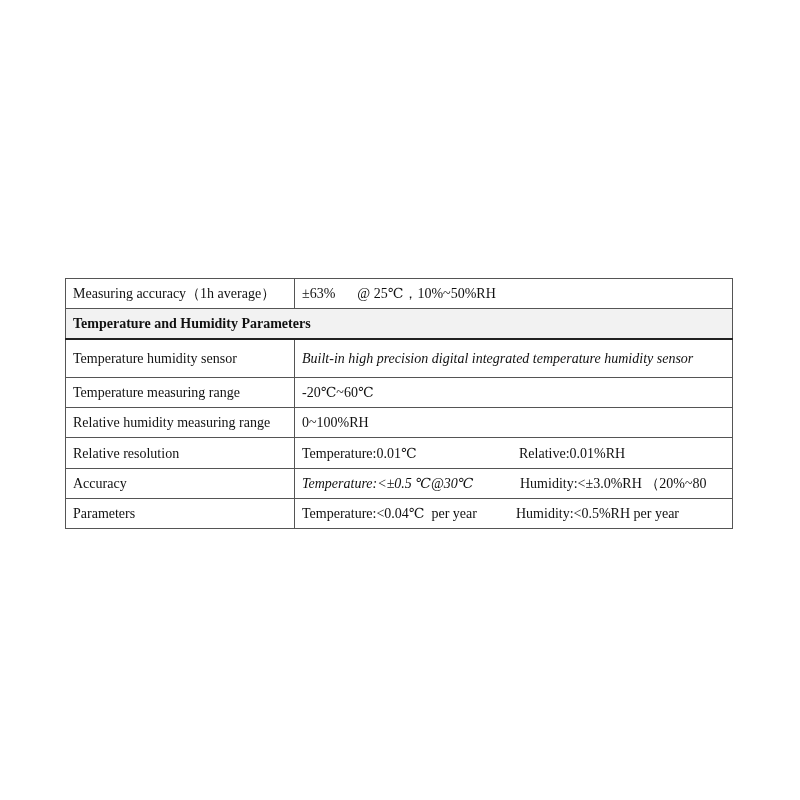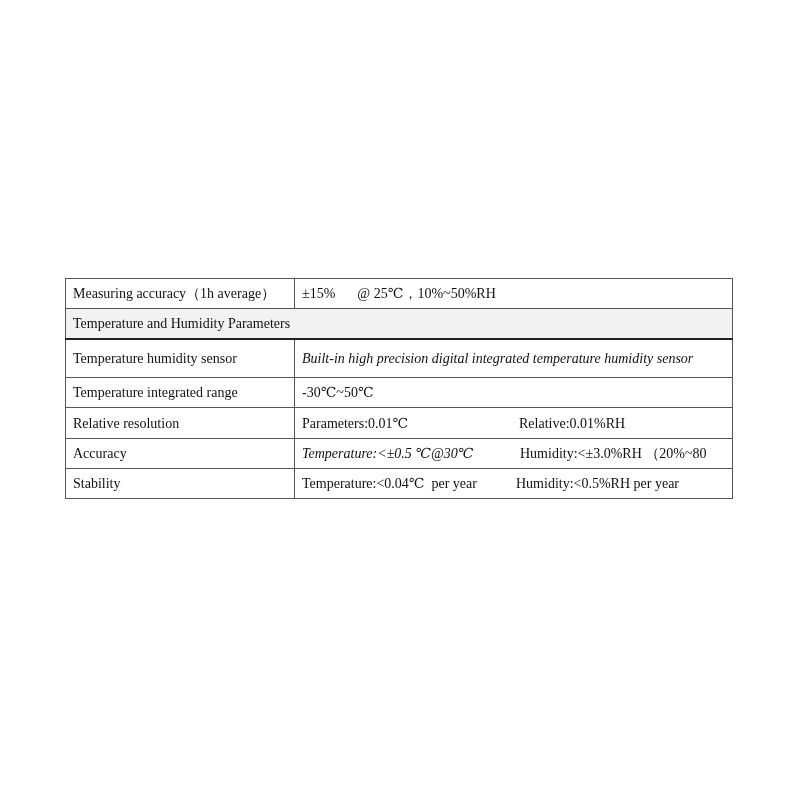--- a/index.html
+++ b/index.html
@@ -15,74 +15,78 @@
     padding: 0 7px;
     vertical-align: middle;
     white-space: nowrap; overflow: hidden;
   }
   .spec-table col.c1 { width: 229px; }
   .spec-table col.c2 { width: 438px; }
   .row-30 td { height: 29px; }
   .row-31 td { height: 30px; }
   .row-tall td { height: 37px; margin-top: 40px; }
   .spec-table td.wrap { white-space: normal; line-height: 15px; font-style: italic; }
-  .section-row td { background: #f2f2f2; font-weight: normal; height: 29px; border-bottom: 2px solid #222; }
+  .section-row td { background: #f2f2f2; font-weight: bold; height: 29px; border-bottom: 2px solid #222; }
   .pair { display: flex; }
   .pair .a { display: inline-block; }
   .v-display .a { width: 217px; }
   .v-accuracy .a { width: 218px; font-style: italic; }
   .v-stability .a { width: 214px; }
   .gap { display: inline-block; width: 22px; }
 </style>
 </head>
 <body>
 
 <table class="spec-table">
   <colgroup>
       <col class="c1">
       <col class="c2">
     </colgroup>
   <tbody>
       <tr class="row-30">
     <td>Measuring accuracy（1h average）</td>
     <td>
-      <span>±15%</span><span class="gap"></span><span>@ 25℃，10%~50%RH</span>
+      <span>±63%</span><span class="gap"></span><span>@ 25℃，10%~50%RH</span>
     </td>
   </tr>
   <tr class="section-row">
     <td colspan="2">Temperature and Humidity Parameters</td>
   </tr>
   <tr class="row-tall">
     <td>Temperature humidity sensor</td>
     <td class="wrap">Built-in high precision digital integrated temperature humidity sensor</td>
   </tr>
   <tr class="row-30">
-    <td>Temperature integrated range</td>
-    <td>-30℃~50℃</td>
+    <td>Temperature measuring range</td>
+    <td>-20℃~60℃</td>
+  </tr>
+  <tr class="row-30">
+    <td>Relative humidity measuring range</td>
+    <td>0~100%RH</td>
   </tr>
   <tr class="row-31">
     <td>Relative resolution</td>
     <td>
           <span class="pair v-display">
-            <span class="a">Parameters:0.01℃</span>
+            <span class="a">Temperature:0.01℃</span>
             <span>Relative:0.01%RH</span>
           </span>
         </td>
   </tr>
   <tr class="row-30">
     <td>Accuracy</td>
     <td>
           <span class="pair v-accuracy">
             <span class="a">Temperature:&lt;±0.5 ℃@30℃</span>
             <span>Humidity:&lt;±3.0%RH （20%~80</span>
           </span>
         </td>
   </tr>
   <tr class="row-30">
-    <td>Stability</td>
+    <td>Parameters</td>
     <td>
           <span class="pair v-stability">
             <span class="a" style="white-space:pre">Temperature:&lt;0.04℃  per year</span>
             <span>Humidity:&lt;0.5%RH per year</span>
           </span>
         </td>
   </tr>
 </tbody>
   </table>
 

